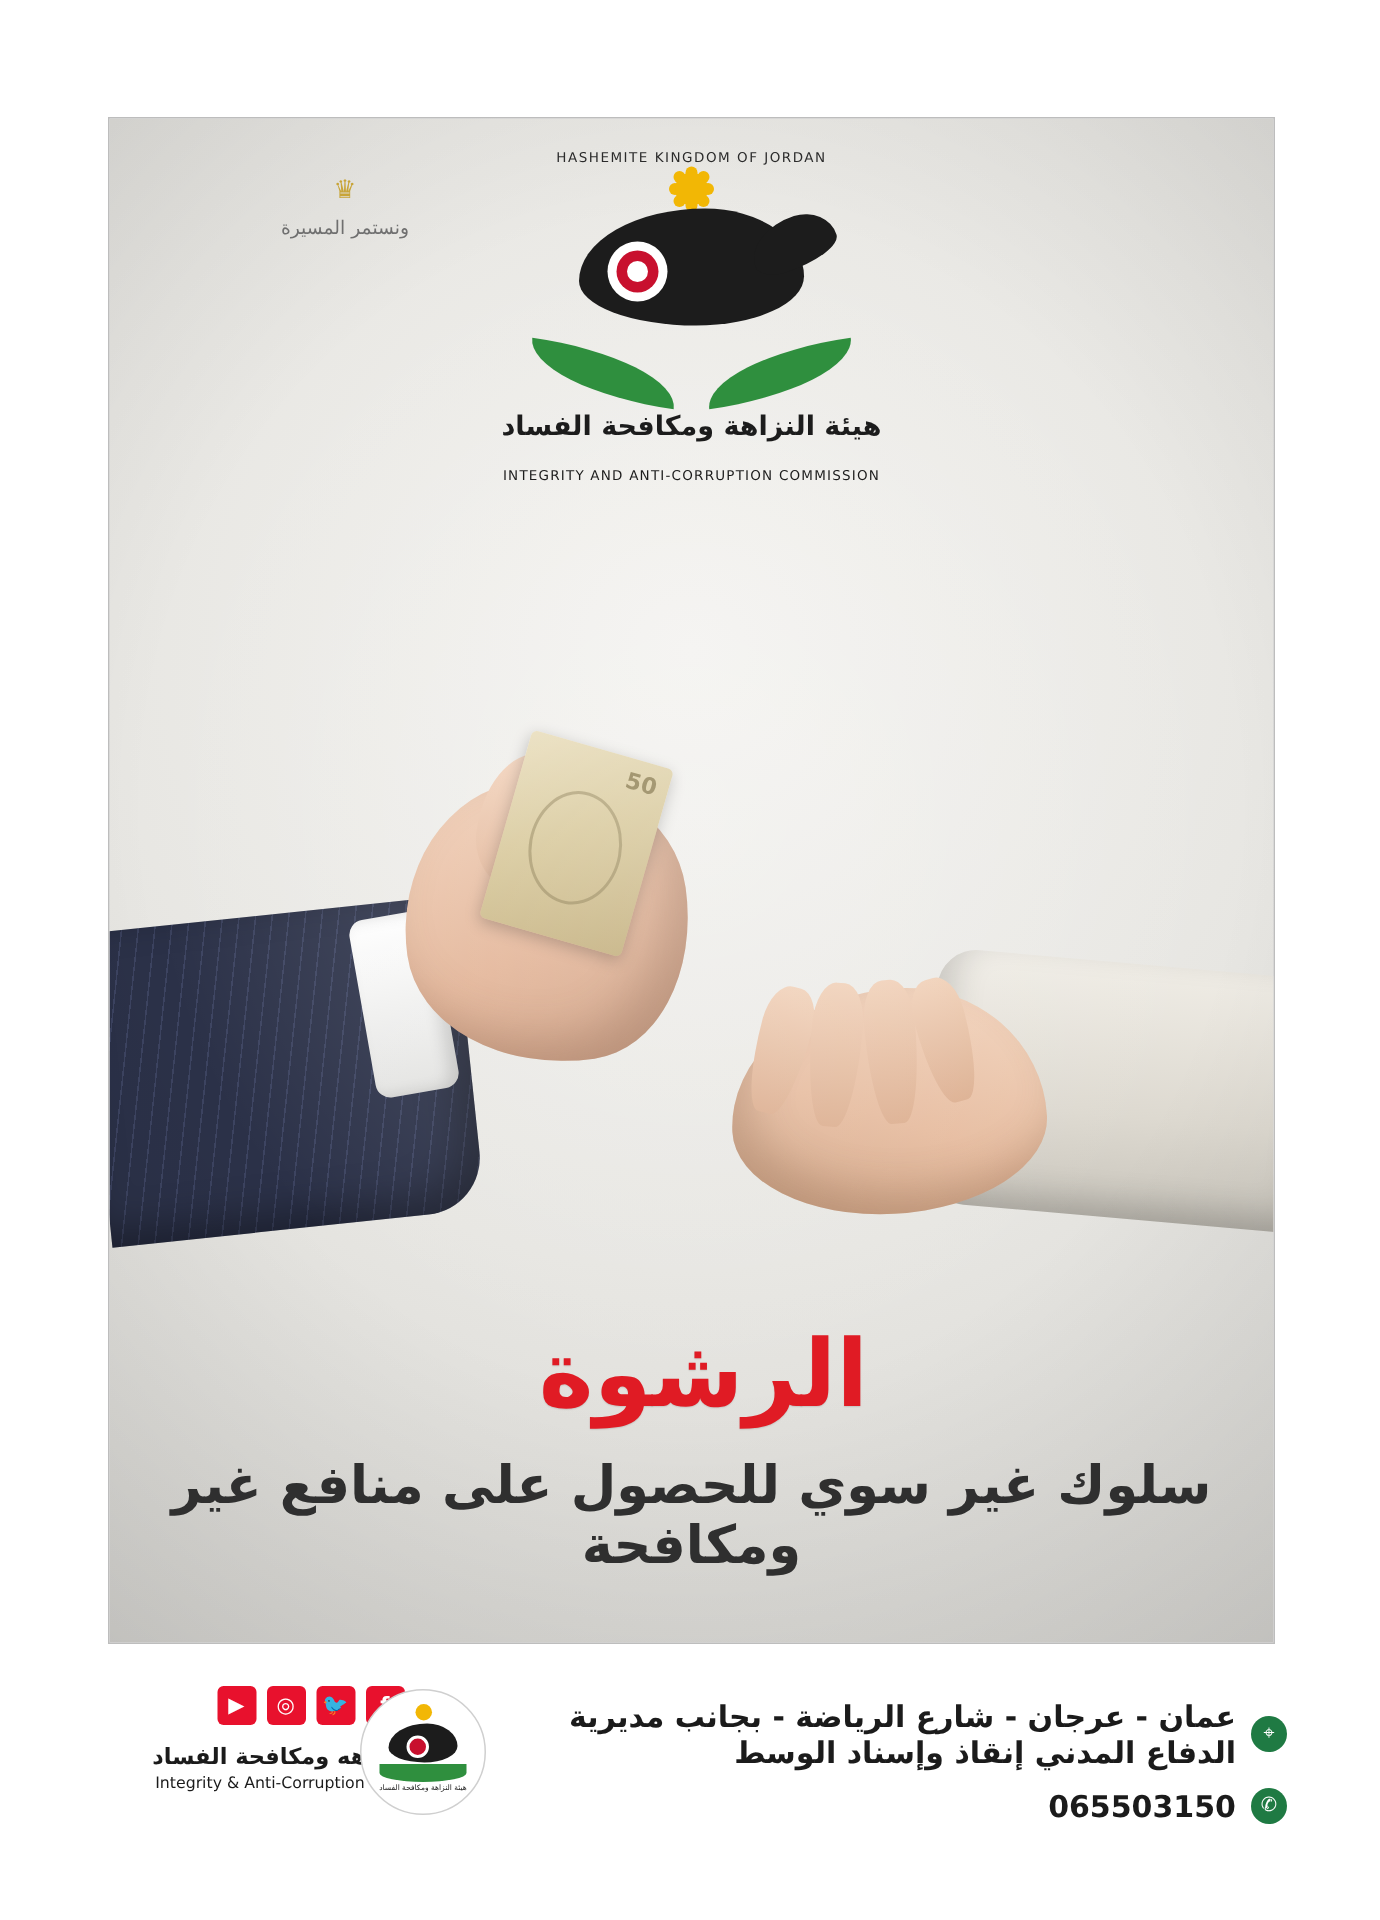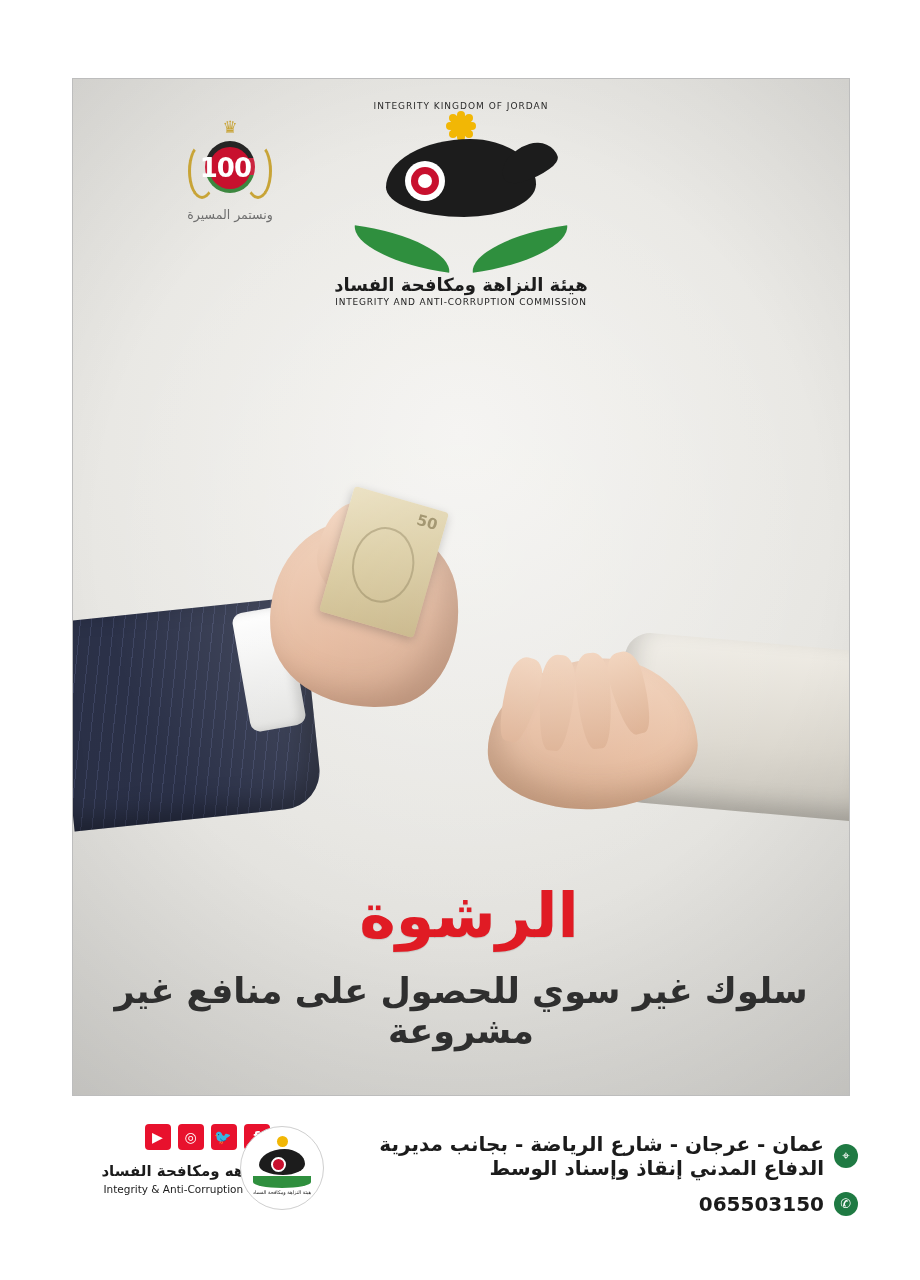--- a/index.html
+++ b/index.html
@@ -201,21 +201,21 @@
   .iacc-logo .wreath .leaf-l { left: 6px; transform: rotate(8deg); }
   .iacc-logo .wreath .leaf-r { right: 6px; transform: rotate(-8deg) scaleX(-1); }
   .iacc-logo .name-ar {
     margin-top: 2px;
     font-size: 18px;
     font-weight: bold;
     color: #1c1c1c;
     direction: rtl;
   }
   .iacc-logo .name-en {
-    margin-top: 2px;
+    margin-top: 18px;
     font-size: 9px;
     letter-spacing: .8px;
     color: #1c1c1c;
     direction: ltr;
   }
 
   
   .photo {
     position: absolute;
     left: 0;
@@ -485,31 +485,25 @@
 </style>
 </head>
 <body>
 
 <div class="poster">
 
   <div class="artwork">
 
     <div class="emblem-100">
       <div class="crown">♛</div>
-      <div class="ring">
-        <div class="bars"></div>
-        <div class="wreath-l"></div>
-        <div class="wreath-r"></div>
-        <div class="hundred">100</div>
-      </div>
       <div class="caption">ونستمر المسيرة</div>
     </div>
 
     <div class="iacc-logo">
-      <div class="arc-top">INTEGRITY KINGDOM OF JORDAN</div>
+      <div class="arc-top">HASHEMITE KINGDOM OF JORDAN</div>
       <div class="falcon">
         <div class="sun"></div>
         <div class="body"></div>
         <div class="eye-outer"></div>
         <div class="eye-mid"></div>
         <div class="eye-in"></div>
       </div>
       <div class="wreath">
         <div class="leaf-l"></div>
         <div class="leaf-r"></div>
@@ -531,21 +525,21 @@
       <div class="arm-shirt"></div>
       <div class="hand-taker">
         <div class="finger f1"></div>
         <div class="finger f2"></div>
         <div class="finger f3"></div>
         <div class="finger f4"></div>
       </div>
     </div>
 
     <div class="headline">الرشوة</div>
-    <div class="subtitle">سلوك غير سوي للحصول على منافع غير مشروعة</div>
+    <div class="subtitle">سلوك غير سوي للحصول على منافع غير ومكافحة</div>
   </div>
 
   <div class="footer">
 
     <div class="footer-left">
       <div class="social-row">
         <div class="social">f</div>
         <div class="social">🐦</div>
         <div class="social">◎</div>
         <div class="social">▶</div>

